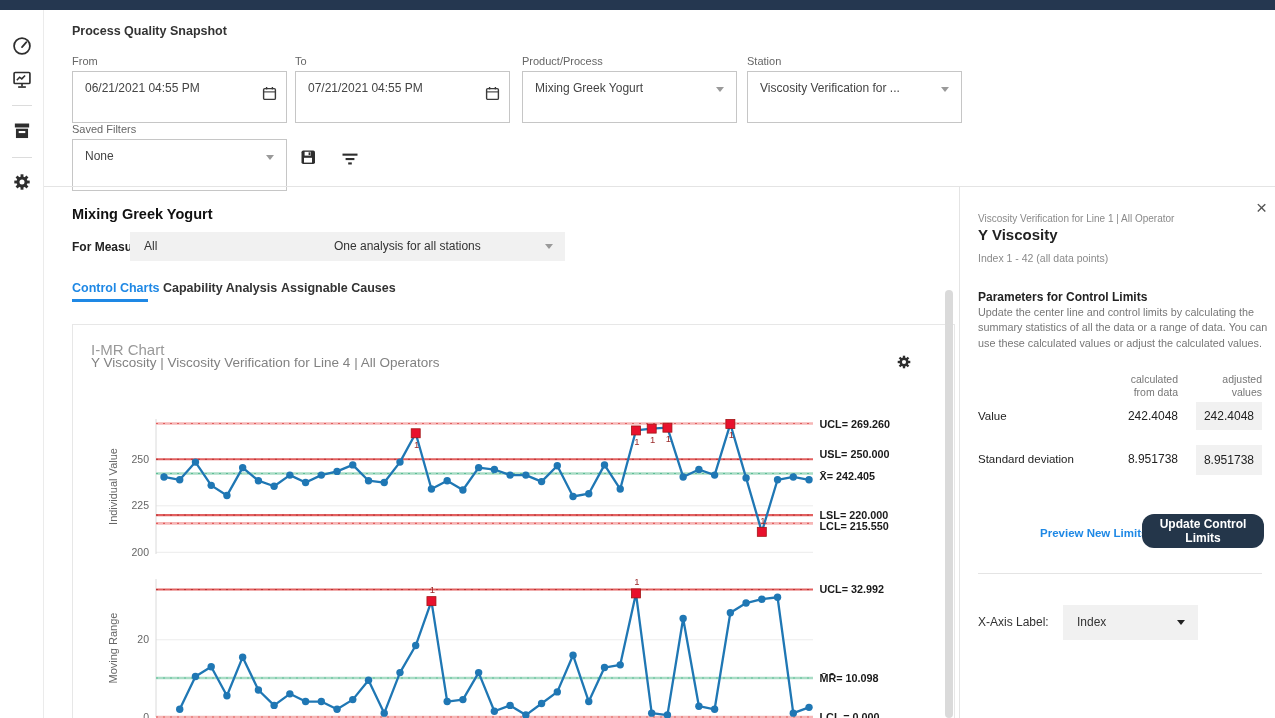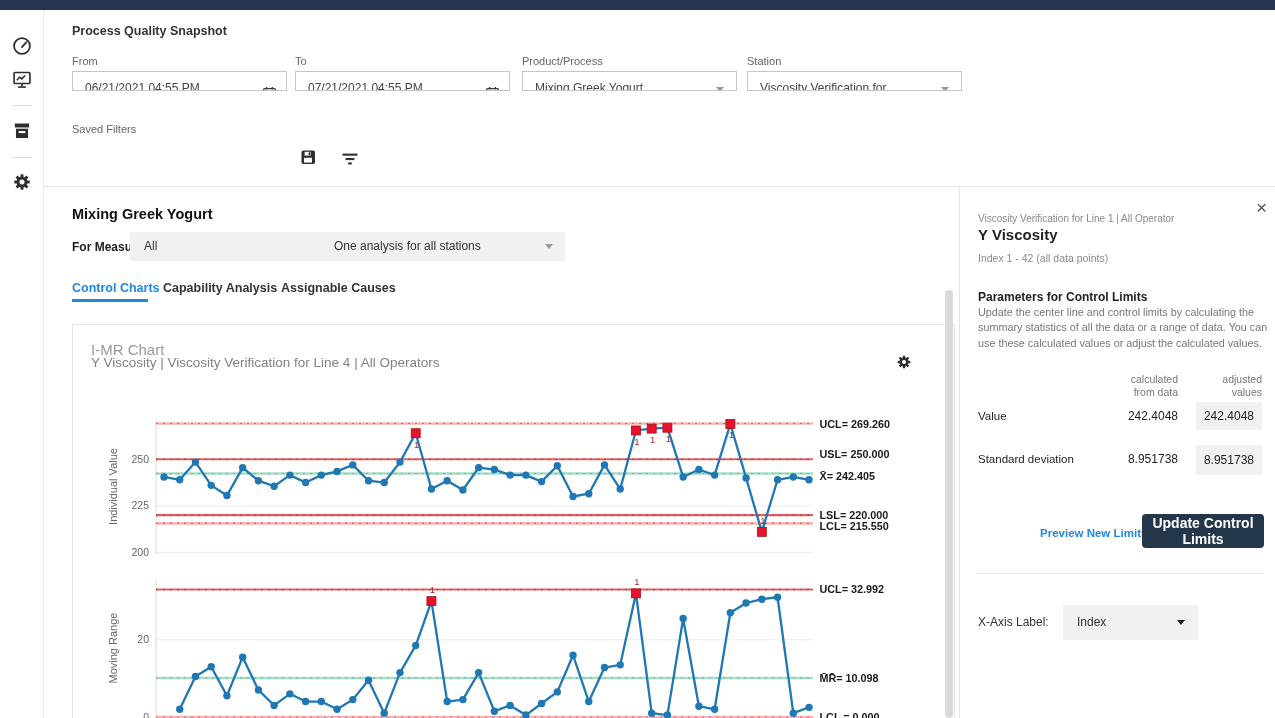--- a/index.html
+++ b/index.html
@@ -6,21 +6,21 @@
   html,body { background:#fff; }
   body { font-family:"Liberation Sans", sans-serif; }
   .page { position:relative; width:1275px; height:718px; overflow:hidden; background:#fff; }
   .abs { position:absolute; }
   .topbar { left:0; top:0; width:1275px; height:10px; background:#253750; }
   .sidebar { left:0; top:10px; width:44px; height:708px; background:#fff; border-right:1px solid #ebebeb; }
   .side-icon { position:absolute; left:11px; width:22px; height:22px; cursor:pointer; }
   .side-div { position:absolute; left:12px; width:20px; height:1px; background:#dcdcdc; }
   .flt-title { font-size:12.5px; font-weight:700; color:#333; }
   .flt-label { font-size:11px; color:#666; }
-  .inputbox { height:20px; background:#fff; border:1px solid #c6c6c6; font-size:12px; color:#444;
+  .inputbox { height:52px; background:#fff; border:1px solid #c6c6c6; font-size:12px; color:#444;
               line-height:32px; padding-left:12px; white-space:nowrap; overflow:hidden; }
   .tri { width:0; height:0; border-left:4.5px solid transparent; border-right:4.5px solid transparent;
          border-top:5px solid #9a9a9a; position:absolute; }
   .tri.dark { border-top-color:#222; }
   .hline { background:#e4e4e4; height:1px; }
   .vline { background:#e4e4e4; width:1px; }
   .heading { font-size:14.5px; font-weight:700; color:#111; }
   .measure-label { font-size:12px; font-weight:700; color:#222; }
   .graydd { height:29px; background:#f1f1f1; font-size:12px; color:#333; line-height:29px; padding-left:14px; }
   .tab { font-size:12.5px; font-weight:700; color:#333; cursor:pointer; }
@@ -32,22 +32,22 @@
   .panel-sub { font-size:10px; color:#8a8a8a; }
   .panel-title { font-size:15px; font-weight:600; color:#222; }
   .panel-range { font-size:10.5px; color:#8a8a8a; }
   .panel-h { font-size:12px; font-weight:700; color:#222; }
   .panel-desc { font-size:10.8px; color:#777; line-height:1.42; }
   .colhead { font-size:10.5px; color:#777; text-align:right; line-height:1.25; }
   .rowlabel { font-size:11.5px; color:#222; }
   .calcval { font-size:12px; color:#222; text-align:right; }
   .adjbox { background:#f1f1f1; font-size:12px; color:#222; text-align:right; padding-right:8px; }
   .link { font-size:11.5px; font-weight:700; color:#1e88e5; cursor:pointer; }
-  .btn-primary { background:#24364a; color:#fff; font-size:14px; font-weight:700; border:none;
-                 border-radius:4px; text-align:center; cursor:pointer; font-family:"Liberation Sans",sans-serif; }
+  .btn-primary { background:#24364a; color:#fff; font-size:12px; font-weight:700; border:none;
+                 border-radius:12px; text-align:center; cursor:pointer; font-family:"Liberation Sans",sans-serif; }
   .close-x { font-size:19px; color:#555; cursor:pointer; line-height:1; }
   .scroll-thumb { left:945px; top:290px; width:8px; height:428px; background:#dadada; border-radius:4px; }
   svg text { font-family:"Liberation Sans", sans-serif; }
 </style>
 </head>
 <body>
 
 <div class="page">
 
   <div class="abs topbar"></div>
@@ -124,20 +124,24 @@
     <span class="tri" style="right:12px; top:15px"></span>
   </div>
 
   <div class="abs flt-label" style="left:747px; top:55px">Station</div>
   <div class="abs inputbox" style="left:747px; top:71px; width:215px">
     <span>Viscosity Verification for ...</span>
     <span class="tri" style="right:12px; top:15px"></span>
   </div>
 
   <div class="abs flt-label" style="left:72px; top:123px">Saved Filters</div>
+  <div class="abs inputbox" style="left:72px; top:139px; width:215px">
+    <span>None</span>
+    <span class="tri" style="right:12px; top:15px"></span>
+  </div>
   <div class="abs" style="left:300px; top:149px; width:17px; height:17px; cursor:pointer">
     <svg width="17" height="17" viewBox="0 0 17 17">
       <rect x="1.5" y="1.5" width="13.5" height="13.5" rx="1.8" fill="#2e2e2e"></rect>
       <rect x="4.6" y="2.8" width="6.2" height="3.8" fill="#fff"></rect>
       <rect x="8.6" y="3.3" width="1.8" height="2.8" fill="#2e2e2e"></rect>
       <rect x="4" y="8.8" width="8" height="4.8" fill="#fff"></rect>
     </svg>
   </div>
   <div class="abs" style="left:341px; top:150px; width:18px; height:18px; cursor:pointer">
     <svg width="18" height="18" viewBox="0 0 18 18">

